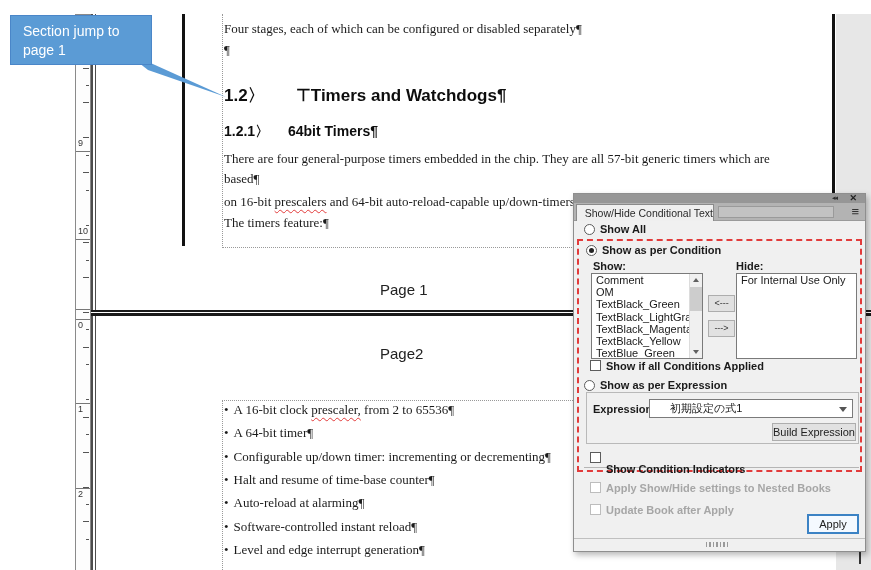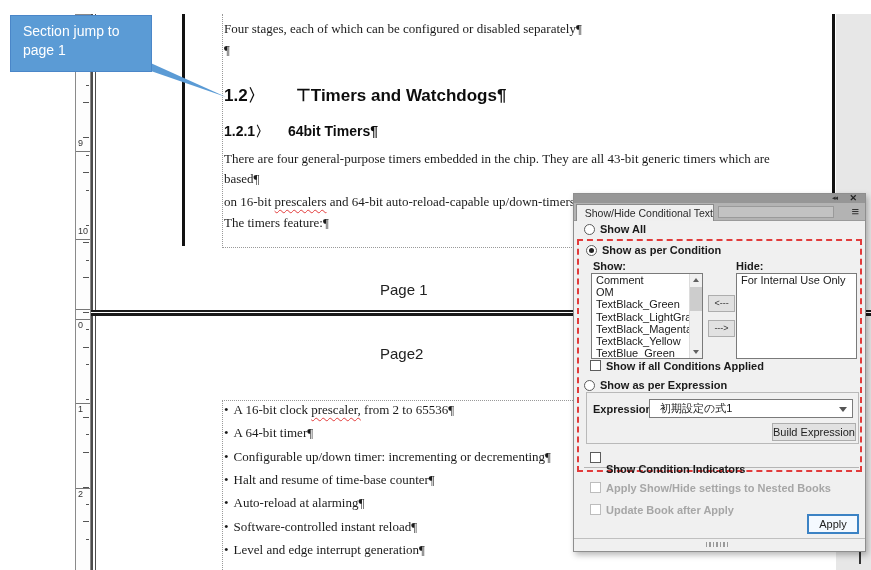--- a/index.html
+++ b/index.html
@@ -31,21 +31,21 @@
   .docline { position:absolute; left:224px; font-family:"Liberation Serif", serif; font-size:13px;
              color:#1a1a1a; white-space:nowrap; z-index:4; }
   .h1 { font-family:"Liberation Sans", sans-serif; font-weight:bold; font-size:17px; color:#0d0d0d; }
   .h2 { font-family:"Liberation Sans", sans-serif; font-weight:bold; font-size:14px; color:#0d0d0d; }
   .hnum1 { display:inline-block; width:72px; }
   .hnum2 { display:inline-block; width:64px; }
   .sp { text-decoration:underline wavy #e23b3b; text-decoration-thickness:1px; text-underline-offset:3px; }
   .pagelabel { position:absolute; font-family:"Liberation Sans", sans-serif; font-size:15px; color:#222; z-index:4; }
   .bullet .b-ch { margin-right:5px; }
   
-  .callout { position:absolute; left:10px; top:15px; width:142px; height:57px; background:#5b9bd5;
+  .callout { position:absolute; left:10px; top:15px; width:142px; height:50px; background:#5b9bd5;
              border:1px solid #4a86c8; color:#fff; font-size:14px; line-height:19px;
              padding:6px 0 0 12px; z-index:8; }
   .callout-tail { position:absolute; left:100px; top:45px; z-index:7; }
   
   .dlg { position:absolute; left:573px; top:193px; width:293px; height:359px; background:#f0f0f0;
          border:1px solid #8e8e8e; box-shadow:2px 3px 6px rgba(0,0,0,.28); z-index:10;
          font-size:11px; color:#1a1a1a; }
   .dlg-titlebar { position:absolute; left:0; top:0; width:100%; height:9px; background:#969696; }
   .dlg-collapse { position:absolute; right:28px; top:0px; font-size:7px; color:#2e2e2e; letter-spacing:-1px; cursor:pointer; }
   .dlg-close { position:absolute; right:8px; top:-1px; font-size:9px; font-weight:bold; color:#222; cursor:pointer; }
@@ -67,21 +67,21 @@
   .sbar { position:absolute; right:0; top:0; width:13px; height:100%; background:#f0f0f0; border-left:1px solid #dcdcdc; }
   .sbtn { position:absolute; left:0; width:13px; height:12px; background:#f0f0f0; }
   .arr { position:absolute; left:3px; width:0; height:0; border-left:3.5px solid transparent; border-right:3.5px solid transparent; }
   .arr.up { top:4px; border-bottom:4px solid #606060; }
   .arr.dn { bottom:4px; border-top:4px solid #606060; }
   .sthumb { position:absolute; left:0; top:13px; width:13px; height:24px; background:#cdcdcd; }
   .xferbtn { position:absolute; left:134px; width:27px; height:17px; background:#e1e1e1; border:1px solid #adadad;
              font-size:9px; text-align:center; line-height:15px; color:#333; z-index:2; cursor:pointer; }
   .groupbox { position:absolute; left:12px; top:198px; width:273px; height:52px; border:1px solid #b9b9b9; z-index:2; }
   .combo { position:absolute; left:75px; top:205px; width:204px; height:19px; background:#fff;
-           border:1px solid #7a7a7a; line-height:17px; padding-left:10px; z-index:3; }
+           border:1px solid #7a7a7a; line-height:17px; padding-left:20px; z-index:3; }
   .combo .chev { position:absolute; right:5px; top:7px; width:0; height:0;
                  border-left:4px solid transparent; border-right:4px solid transparent; border-top:5px solid #555; }
   .btn { position:absolute; background:#e1e1e1; border:1px solid #adadad; text-align:center; font-size:11px; color:#222; cursor:pointer; z-index:3; }
   .btn-build { left:198px; top:229px; width:84px; height:18px; line-height:16px; }
   .btn-apply { left:233px; top:320px; width:52px; height:20px; line-height:16px; background:#f4f9ff; border:2px solid #3b82c4; font-weight:normal; }
   .sep { position:absolute; left:10px; top:273px; width:275px; height:1px; background:#b5b5b5; }
   .bsep { position:absolute; left:0px; top:344px; width:100%; height:1px; background:#c0c0c0; }
   .gripper { position:absolute; left:132px; top:348px; width:24px; height:5px;
              background:repeating-linear-gradient(90deg,#9a9a9a 0 1.5px,transparent 1.5px 3.5px); }
 </style>
@@ -139,21 +139,21 @@
   <div class="tf2-left"></div>
 
   <div class="docline" style="top:21px">Four stages, each of which can be configured or disabled separately¶</div>
   <div class="docline" style="top:42px">¶</div>
   <div class="docline h1" style="top:84px">
     <span class="hnum1">1.2〉</span><span>⊤</span><span>Timers and Watchdogs¶</span>
   </div>
   <div class="docline h2" style="top:123px">
     <span class="hnum2">1.2.1〉</span><span>64bit Timers¶</span>
   </div>
-  <div class="docline" style="top:151px">There are four general-purpose timers embedded in the chip. They are all 43-bit generic timers which are</div>
+  <div class="docline" style="top:151px">There are four general-purpose timers embedded in the chip. They are all 57-bit generic timers which are</div>
   <div class="docline" style="top:171px">based¶</div>
   <div class="docline" style="top:194px">
     <span>on 16-bit </span><span class="sp">prescalers</span><span> and 64-bit auto-reload-capable up/down-timers.¶</span>
   </div>
   <div class="docline" style="top:215px">The timers feature:¶</div>
   <div class="pagelabel" style="left:380px; top:281px">Page 1</div>
 
   <div class="pagelabel" style="left:380px; top:345px">Page2</div>
   <div class="docline bullet" style="top:402px">
     <span class="b-ch">•</span><span>A 16-bit clock </span><span class="sp">prescaler,</span><span> from 2 to 65536¶</span>

